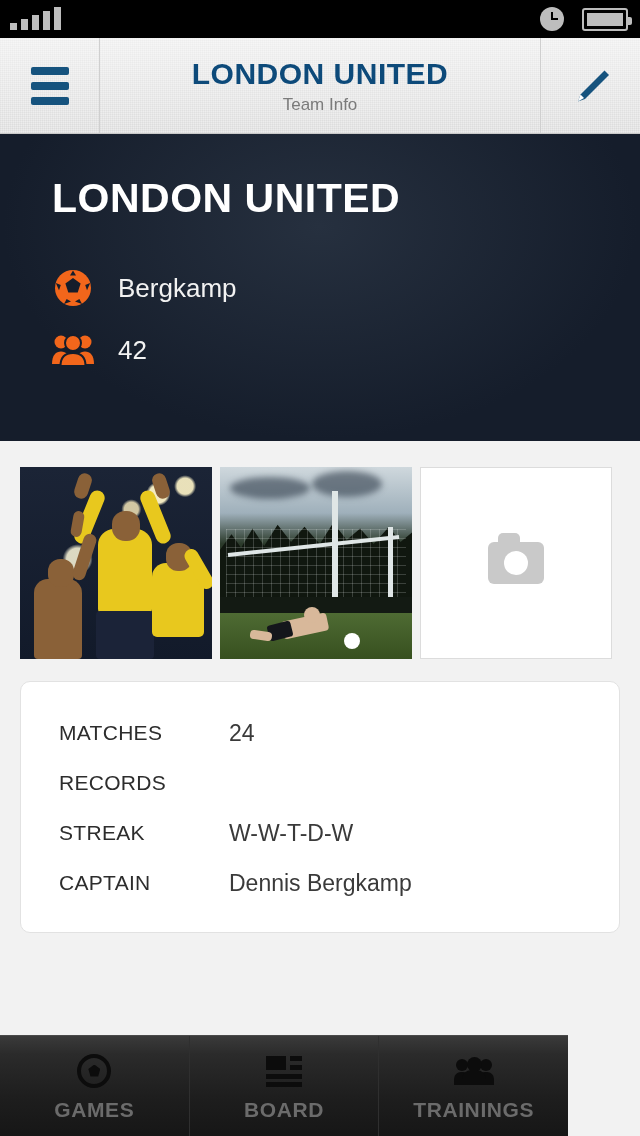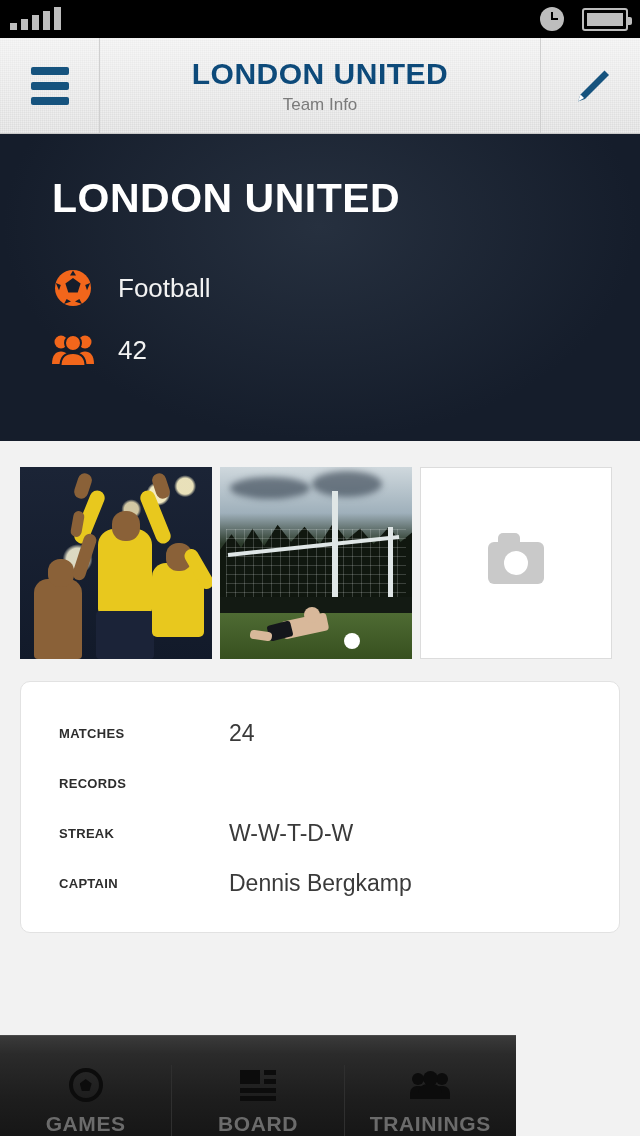--- a/index.html
+++ b/index.html
@@ -101,28 +101,28 @@
   .p2 .keeper{ position:absolute; background:#d8b89a; border-radius:4px;}
   .p2 .shorts{ position:absolute; background:#14161b; border-radius:3px;}
   .p2 .ball{ position:absolute; width:16px;height:16px;border-radius:50%;background:#fff;}
 
   
   .card{
     margin:22px 20px 0 20px; background:#fff; border:1px solid #e2e2e2;
     border-radius:10px; padding:26px 0 24px 0;
   }
   .stat-row{ display:flex; align-items:center; height:50px; padding:0 38px;}
-  .stat-label{ width:170px; font-size:13px; font-weight:bold; color:#2d2d2d; letter-spacing:.3px;}
+  .stat-label{ width:170px; font-size:21px; font-weight:normal; color:#2d2d2d; letter-spacing:.3px;}
   .stat-value{ font-size:23px; color:#3a3a3a;}
 
   
   .tabbar{
-    position:absolute; left:0; bottom:0; width:516px; height:101px;
+    position:absolute; left:0; bottom:0; width:568px; height:101px;
     background:linear-gradient(180deg,#3a3a3a 0%, #2b2b2b 18%, #1e1e1e 60%, #161616 100%);
-    border-top:1px solid #4a4a4a; display:flex;align-items:flex-end;
+    border-top:1px solid #4a4a4a; display:flex;
   }
   .tab{ flex:1; display:flex; flex-direction:column; align-items:center; justify-content:center;
         gap:7px; cursor:pointer; border-right:1px solid #2f2f2f; position:relative;}
   .tab:last-child{ border-right:none;}
   .tab-label{ font-size:21px; font-weight:bold; letter-spacing:.6px; color:#6b6b6b;}
   .tab.active .tab-label{ color:#fff;}
   .tab-ic{ height:40px; display:flex; align-items:center; justify-content:center;}
 
   
   .ic-ball{ width:34px;height:34px;border-radius:50%;border:4px solid #0c0c0c;position:relative;}
@@ -184,21 +184,21 @@
         <svg width="40" height="40" viewBox="0 0 40 40">
           <circle cx="20" cy="20" r="18" fill="#f2661b"></circle>
           <path d="M20 10 L27.6 15.5 L24.7 24.5 L15.3 24.5 L12.4 15.5 Z" fill="#151d2b"></path>
           <path d="M20 2.6 L17 7.5 L23 7.5 Z" fill="#151d2b"></path>
           <path d="M2.8 15 L7.8 17 L6 22.2 Z" fill="#151d2b"></path>
           <path d="M37.2 15 L32.2 17 L34 22.2 Z" fill="#151d2b"></path>
           <path d="M11 36 L13.6 31 L18 33.5 Z" fill="#151d2b"></path>
           <path d="M29 36 L26.4 31 L22 33.5 Z" fill="#151d2b"></path>
         </svg>
       </div>
-      <div class="hero-text">Football</div>
+      <div class="hero-text">Bergkamp</div>
     </div>
 
 
     <div class="hero-row">
       <div class="hero-ic">
         <svg width="42" height="34" viewBox="0 0 42 34">
           <circle cx="9" cy="9" r="6.5" fill="#f2661b"></circle>
           <circle cx="33" cy="9" r="6.5" fill="#f2661b"></circle>
           <path d="M0 31 C0 22 4 18.5 9 18.5 C14 18.5 18 22 18 31 Z" fill="#f2661b"></path>
           <path d="M24 31 C24 22 28 18.5 33 18.5 C38 18.5 42 22 42 31 Z" fill="#f2661b"></path>

